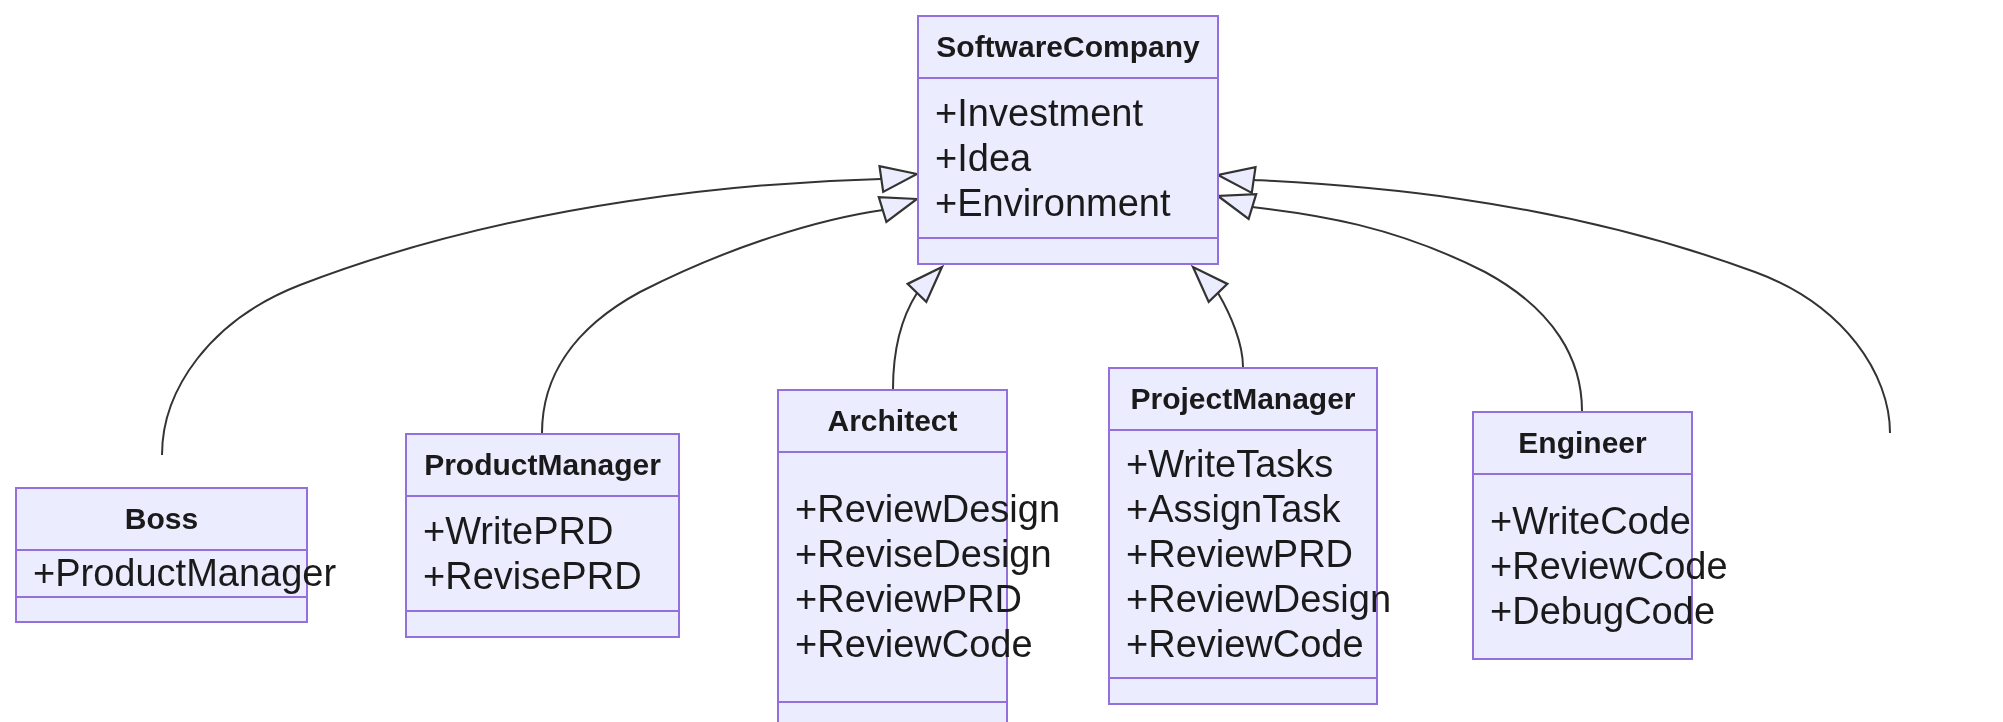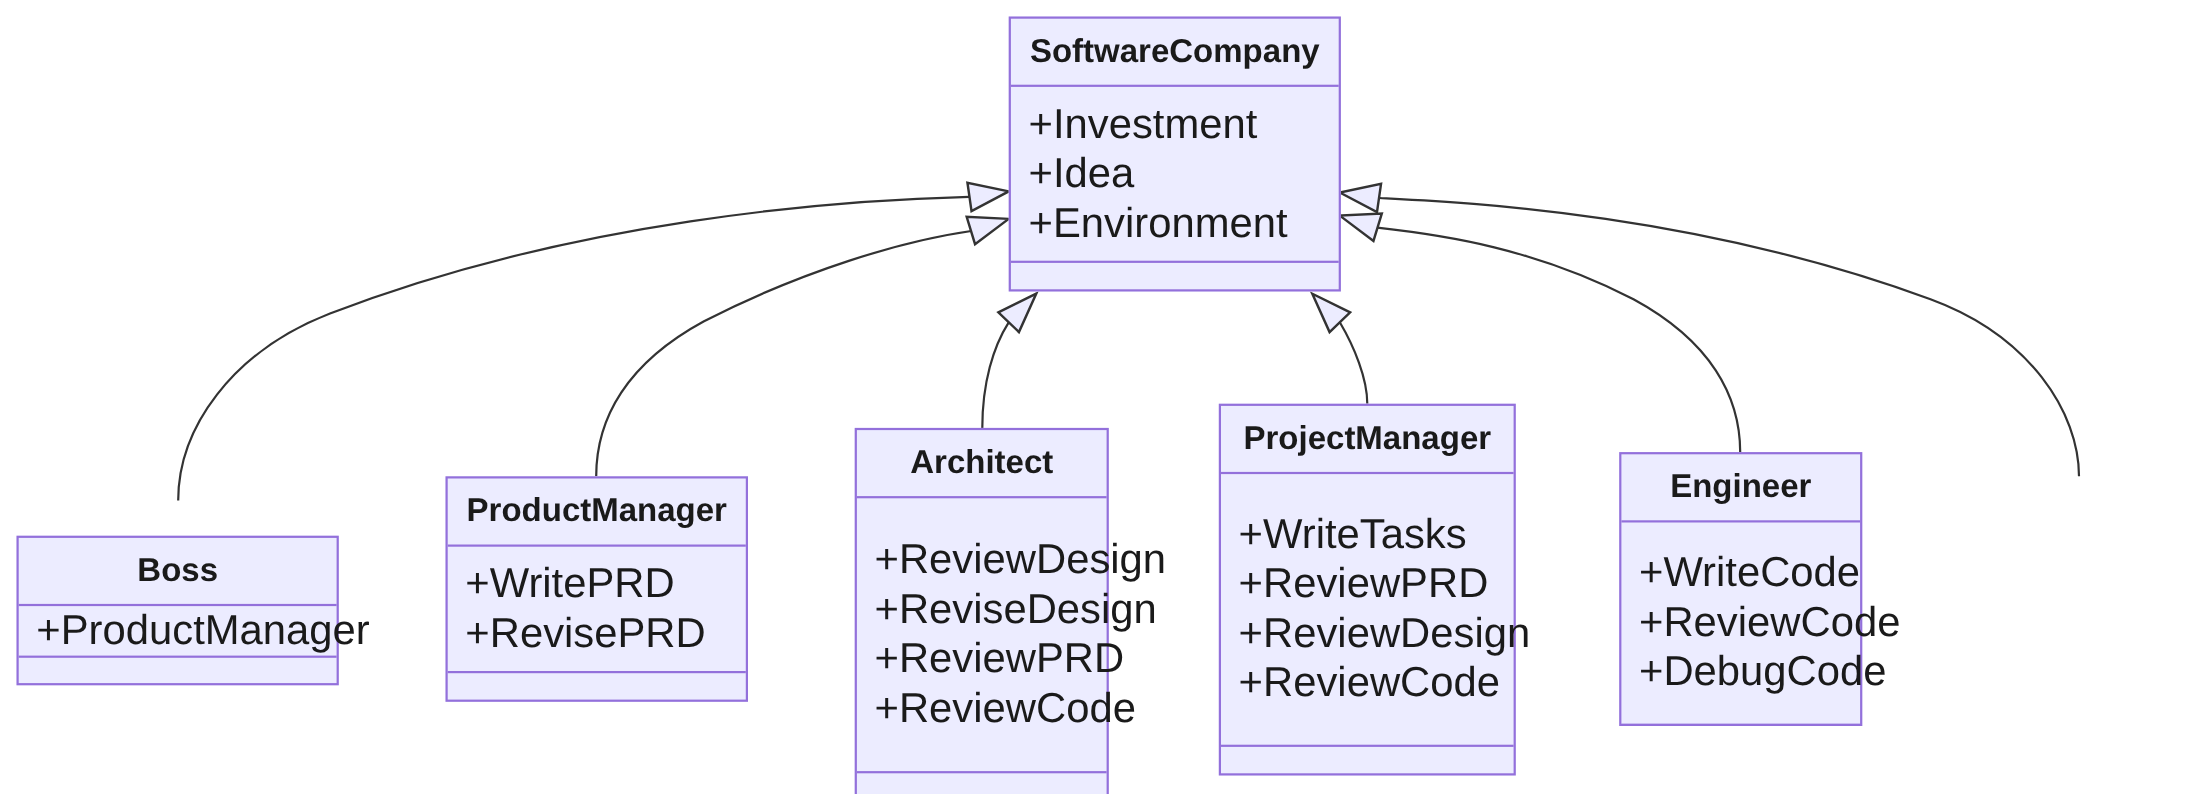--- a/index.html
+++ b/index.html
@@ -139,20 +139,21 @@
         <div class="attr-row">+ReviewPRD</div>
         <div class="attr-row">+ReviewCode</div>
       </div>
     <div class="class-methods"></div>
   </div>
 
   <div id="box-project-manager" class="class-box">
     <div class="class-title">ProjectManager</div>
     <div class="class-attrs">
         <div class="attr-row">+WriteTasks</div>
+        <div class="attr-row">+AssignTask</div>
         <div class="attr-row">+ReviewPRD</div>
         <div class="attr-row">+ReviewDesign</div>
         <div class="attr-row">+ReviewCode</div>
       </div>
     <div class="class-methods"></div>
   </div>
 
   <div id="box-engineer" class="class-box">
     <div class="class-title">Engineer</div>
     <div class="class-attrs">

